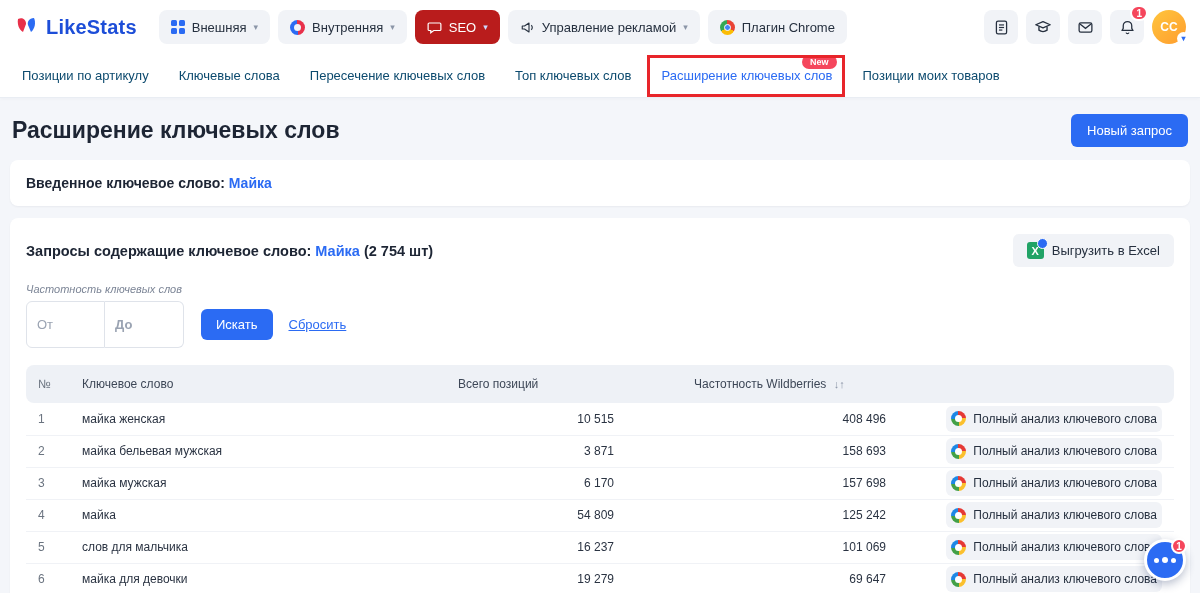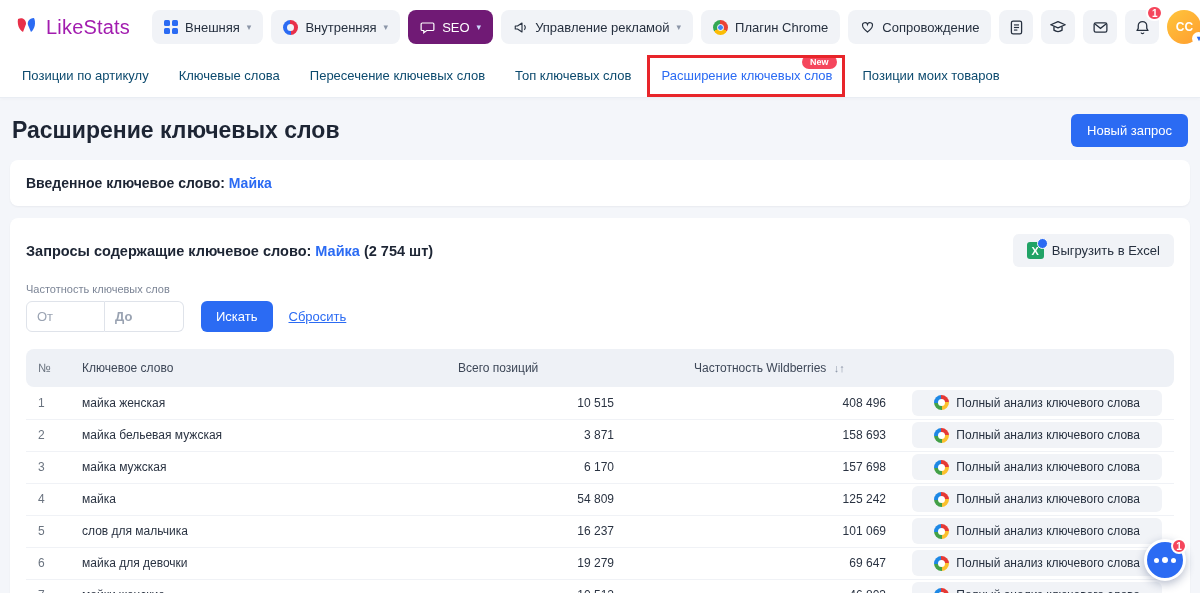--- a/index.html
+++ b/index.html
@@ -5,25 +5,25 @@
   * { box-sizing: border-box; margin: 0; padding: 0; }
   html,body { width:1200px; height:593px; }
   body {
     font-family: "Liberation Sans", sans-serif;
     background:#f4f6fa; color:#26303f;
     position:relative; overflow:hidden;
   }
   
   .topbar{height:54px;background:#fff;display:flex;align-items:center;padding:0 14px;gap:8px;}
   .logo{display:flex;align-items:center;gap:8px;margin-right:14px;cursor:pointer;}
-  .logo-text{font-size:20px;font-weight:400;color:#a21caf;letter-spacing:.2px;}
+  .logo-text{font-size:20px;font-weight:700;color:#1d4ed8;letter-spacing:.2px;}
   .pill{display:inline-flex;align-items:center;gap:7px;height:34px;padding:0 12px;border-radius:8px;
         background:#f1f3f7;font-size:13px;font-weight:500;color:#26303f;border:none;cursor:pointer;white-space:nowrap;}
   .pill .caret{font-size:9px;color:#8b95a7;line-height:1;}
-  .pill.seo{background:#701a75;color:#fff;}
+  .pill.seo{background:#b91c1c;color:#fff;}
   .pill.seo .caret{color:#cdd9ff;}
   .grid-icon{display:grid;grid-template-columns:6px 6px;grid-gap:2px;}
   .grid-icon i{width:6px;height:6px;background:#2b6bf3;border-radius:1.5px;display:block;}
   .donut{width:15px;height:15px;border-radius:50%;background:conic-gradient(#e8304a 0 50%,#2b6bf3 50% 100%);position:relative;}
   .donut::after{content:'';position:absolute;inset:4px;background:#f1f3f7;border-radius:50%;}
   .chrome-dot{width:15px;height:15px;border-radius:50%;
      background:conic-gradient(#ea4335 0 120deg,#fbbc05 120deg 240deg,#34a853 240deg 360deg);position:relative;}
   .chrome-dot::after{content:'';position:absolute;inset:4px;background:#4285f4;border:1.5px solid #fff;border-radius:50%;}
   .topbar-right{margin-left:auto;display:flex;align-items:center;gap:8px;}
   .icon-btn{width:34px;height:34px;border-radius:8px;background:#f1f3f7;display:flex;align-items:center;justify-content:center;
@@ -55,23 +55,23 @@
   .kw-link{color:#2b6bf3;cursor:pointer;font-weight:700;}
   .card-results{padding:16px 16px 0;}
   .results-head{display:flex;align-items:center;justify-content:space-between;}
   .results-title{font-size:14.5px;font-weight:700;color:#1d2534;}
   .btn-excel{display:inline-flex;align-items:center;gap:8px;background:#f1f3f7;border:none;border-radius:6px;
              padding:8px 14px;font-size:13px;color:#26303f;cursor:pointer;position:relative;font-family:"Liberation Sans",sans-serif;}
   .excel-ic{width:17px;height:17px;background:#21a366;border-radius:3px;color:#fff;font-size:11px;font-weight:700;
             display:flex;align-items:center;justify-content:center;position:relative;}
   .excel-ic::after{content:'';position:absolute;top:-4px;right:-4px;width:9px;height:9px;border-radius:50%;
             background:#2b6bf3;border:1.5px solid #fff;}
-  .filter-label{font-size:11px;color:#7c8596;margin:16px 0 6px;}
+  .filter-label{font-size:11px;color:#7c8596;margin:16px 0 6px;font-style:italic;}
   .filter-row{display:flex;align-items:center;}
-  .range-input{width:79px;height:31px;border:1px solid #dfe3ea;padding:13px 10px;font-size:13px;color:#26303f;outline:none;
+  .range-input{width:79px;height:47px;border:1px solid #dfe3ea;padding:13px 10px;font-size:13px;color:#26303f;outline:none;
                font-family:"Liberation Sans",sans-serif;}
   .range-input::placeholder{color:#9aa3b2;}
   .range-input.from{border-radius:6px 0 0 6px;}
   .range-input.to{border-radius:0 6px 6px 0;border-left:none;font-weight:bold;}
   .btn-search{background:#2b6bf3;color:#fff;border:none;border-radius:6px;font-size:13px;padding:8px 15px;
               margin-left:17px;cursor:pointer;font-family:"Liberation Sans",sans-serif;}
   .link-reset{margin-left:16px;font-size:13px;color:#2b6bf3;text-decoration:underline;cursor:pointer;background:none;border:none;
               font-family:"Liberation Sans",sans-serif;}
   
   table{width:100%;border-collapse:collapse;margin-top:17px;}
@@ -83,21 +83,21 @@
   .c-kw{width:358px;}
   .c-pos{width:200px;}
   th.c-pos{padding-left:30px;}
   td.c-pos{text-align:right;padding-right:14px;}
   .c-freq{width:268px;}
   th.c-freq{padding-left:66px;}
   td.c-freq{text-align:right;padding-right:10px;}
   .sort-ic{color:#8a94a6;font-size:11px;margin-left:4px;}
   .c-action{text-align:right;}
   .row-action{display:inline-flex;align-items:center;gap:7px;background:#f1f3f7;border:none;border-radius:6px;
-              height:26px;padding:0 22px;font-size:12px;color:#26303f;cursor:pointer;font-family:"Liberation Sans",sans-serif;}
+              height:26px;padding:0 5px;font-size:12px;color:#26303f;cursor:pointer;font-family:"Liberation Sans",sans-serif;}
   .pie-icon{width:15px;height:15px;border-radius:50%;flex:0 0 auto;
             background:conic-gradient(#e53935 0 25%,#fbc02d 25% 50%,#43a047 50% 75%,#1e88e5 75% 100%);position:relative;}
   .pie-icon::after{content:'';position:absolute;inset:4px;background:#fff;border-radius:50%;}
   
   .chat-fab{position:absolute;right:14px;bottom:12px;width:42px;height:42px;border-radius:50%;background:#2b6bf3;
             border:3px solid #fff;box-shadow:0 3px 10px rgba(20,40,90,.3);display:flex;align-items:center;justify-content:center;
             gap:3px;cursor:pointer;}
   .chat-fab i{width:5px;height:5px;background:#fff;border-radius:50%;display:block;}
   .chat-fab i:nth-child(2){width:6px;height:6px;}
   .chat-badge{position:absolute;top:-4px;right:-4px;min-width:16px;height:16px;border-radius:8px;background:#f5465c;color:#fff;
@@ -147,26 +147,20 @@
     </svg>
     <span>Управление рекламой</span>
     <span class="caret">▾</span>
   </button>
 
   <button class="pill">
     <span class="chrome-dot"></span>
     <span>Плагин Chrome</span>
   </button>
 
-  <button class="pill">
-    <svg width="15" height="15" viewBox="0 0 20 20">
-      <path d="M10 16 C6 13 3.5 10.5 3.5 7.8 A2.8 2.8 0 0 1 10 6 a2.8 2.8 0 0 1 6.5 1.8 C16.5 10.5 14 13 10 16 Z" fill="none" stroke="#26303f" stroke-width="1.5"></path>
-    </svg>
-    <span>Сопровождение</span>
-  </button>
 
   <div class="topbar-right">
     <button class="icon-btn">
       <svg width="17" height="17" viewBox="0 0 20 20">
         <rect x="4" y="2.5" width="12" height="15" rx="2" fill="none" stroke="#26303f" stroke-width="1.5"></rect>
         <line x1="7" y1="7" x2="13" y2="7" stroke="#26303f" stroke-width="1.4"></line>
         <line x1="7" y1="10" x2="13" y2="10" stroke="#26303f" stroke-width="1.4"></line>
         <line x1="7" y1="13" x2="11" y2="13" stroke="#26303f" stroke-width="1.4"></line>
       </svg>
     </button>

